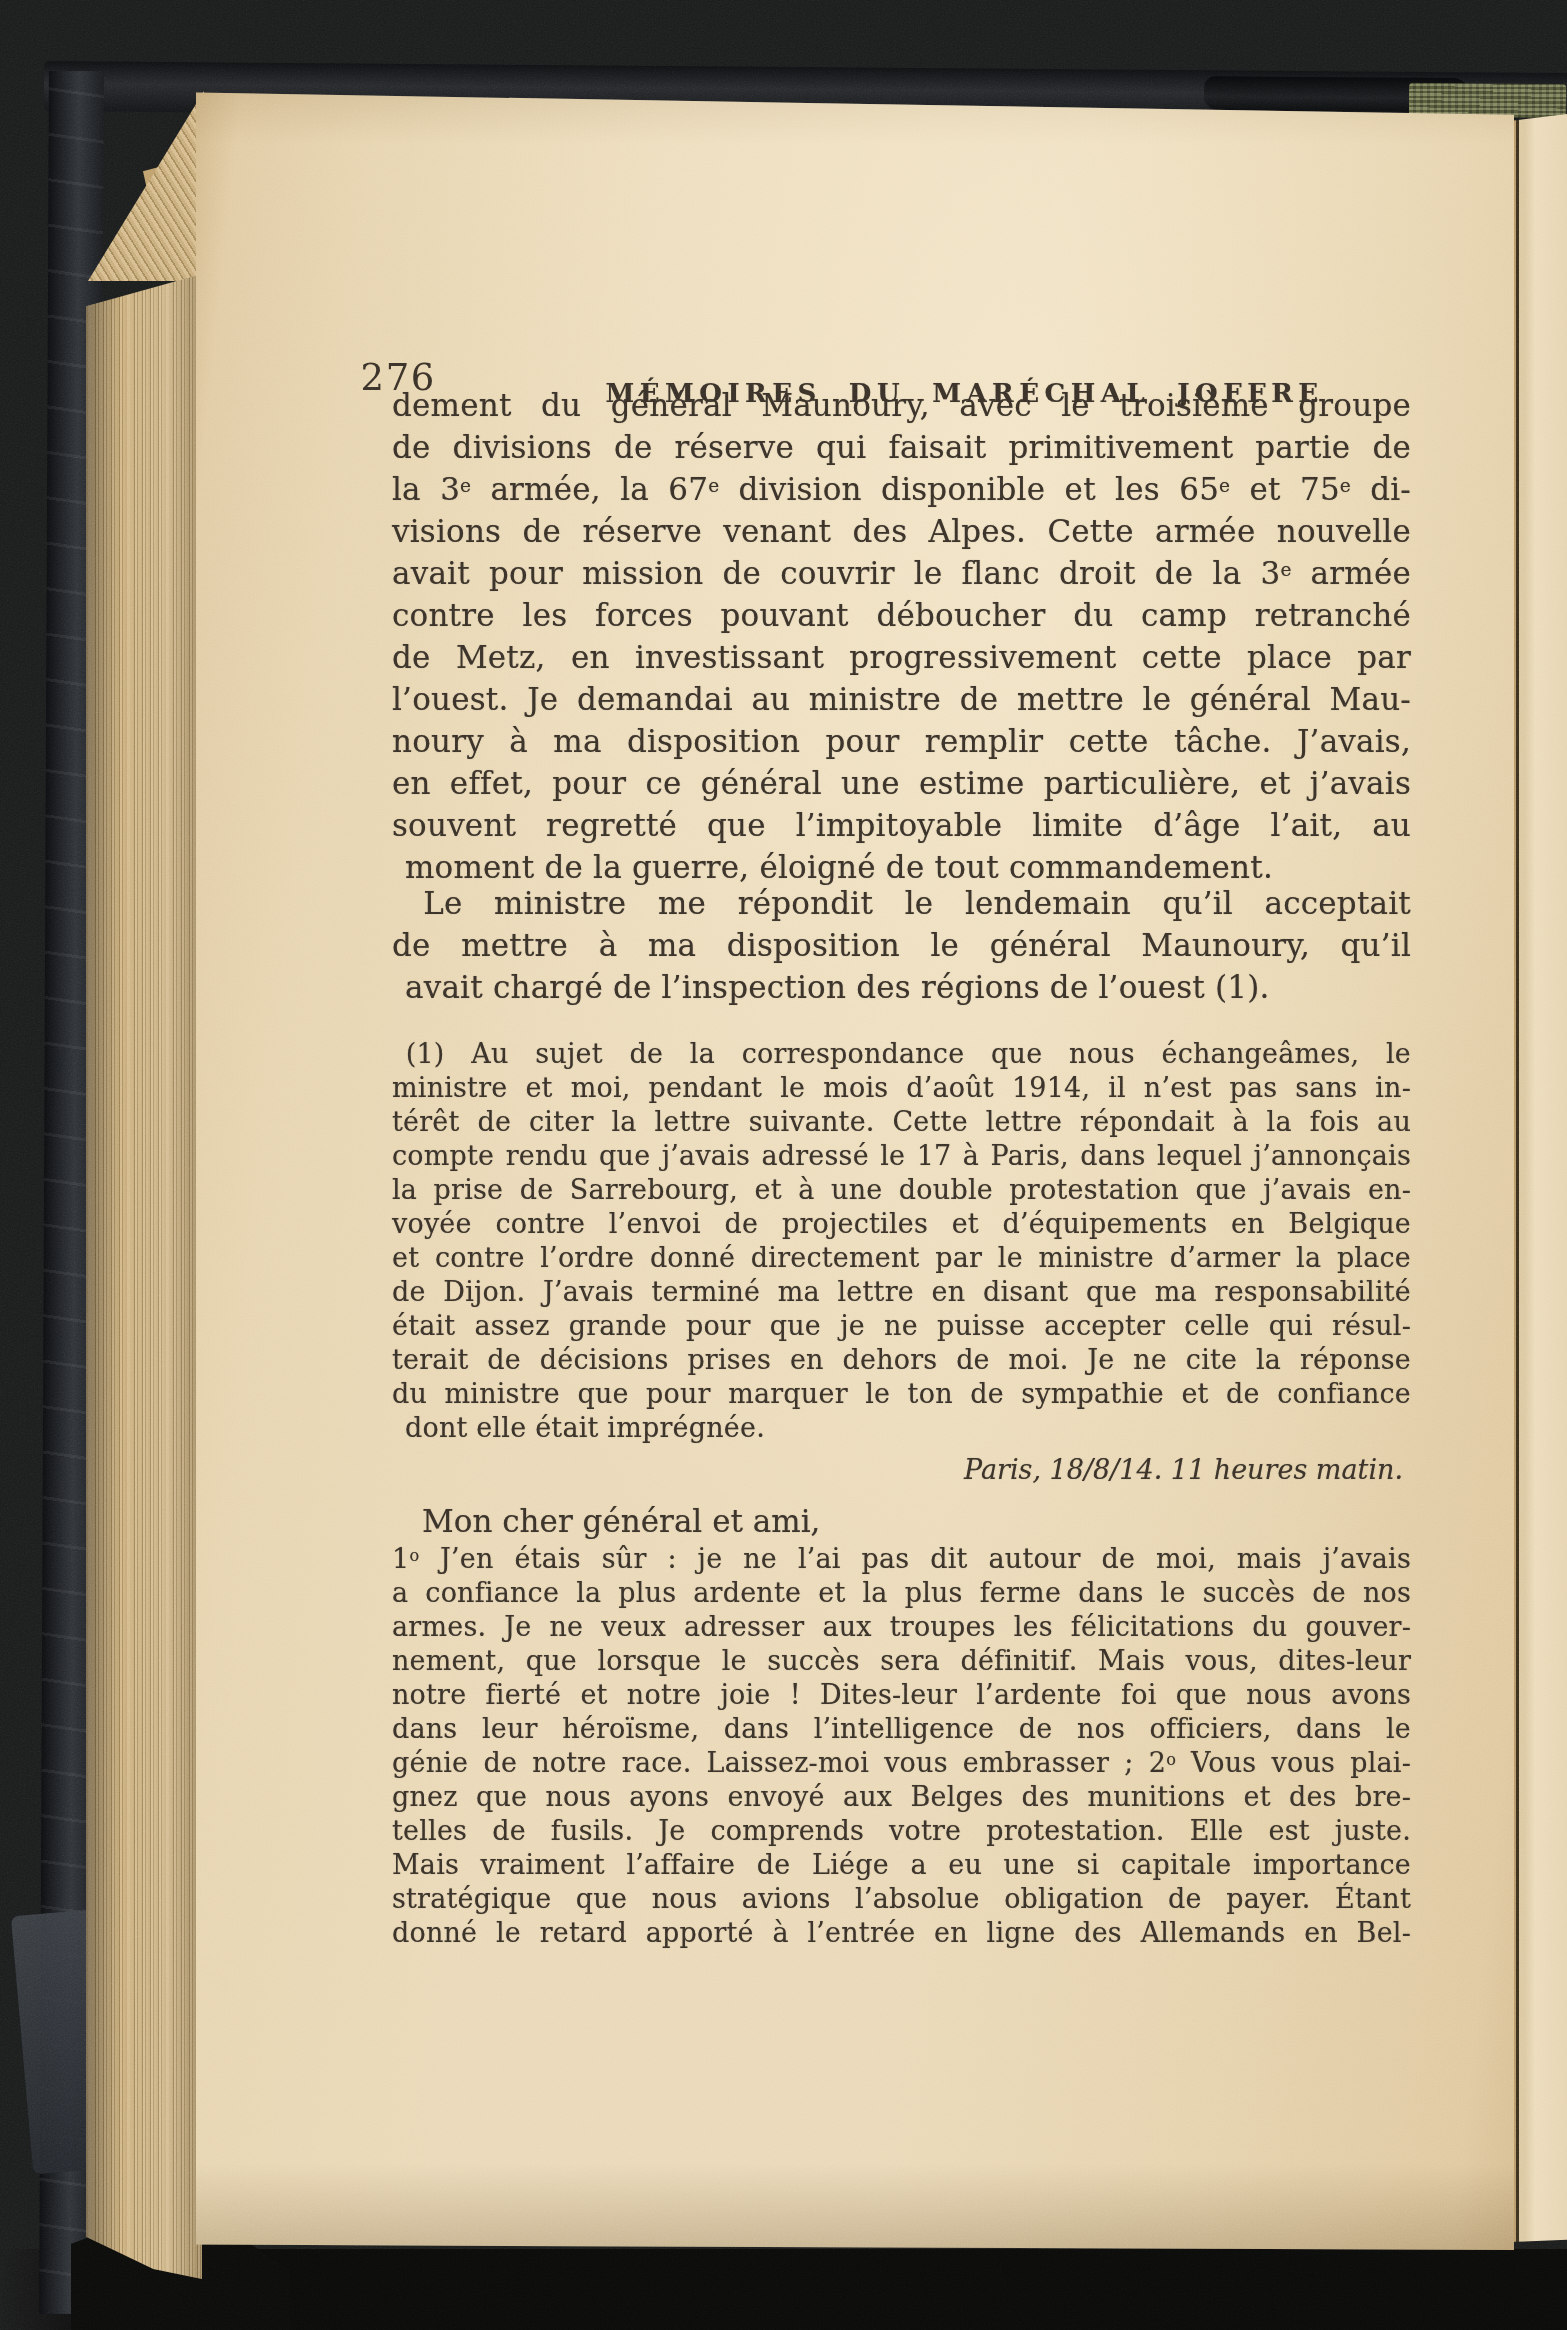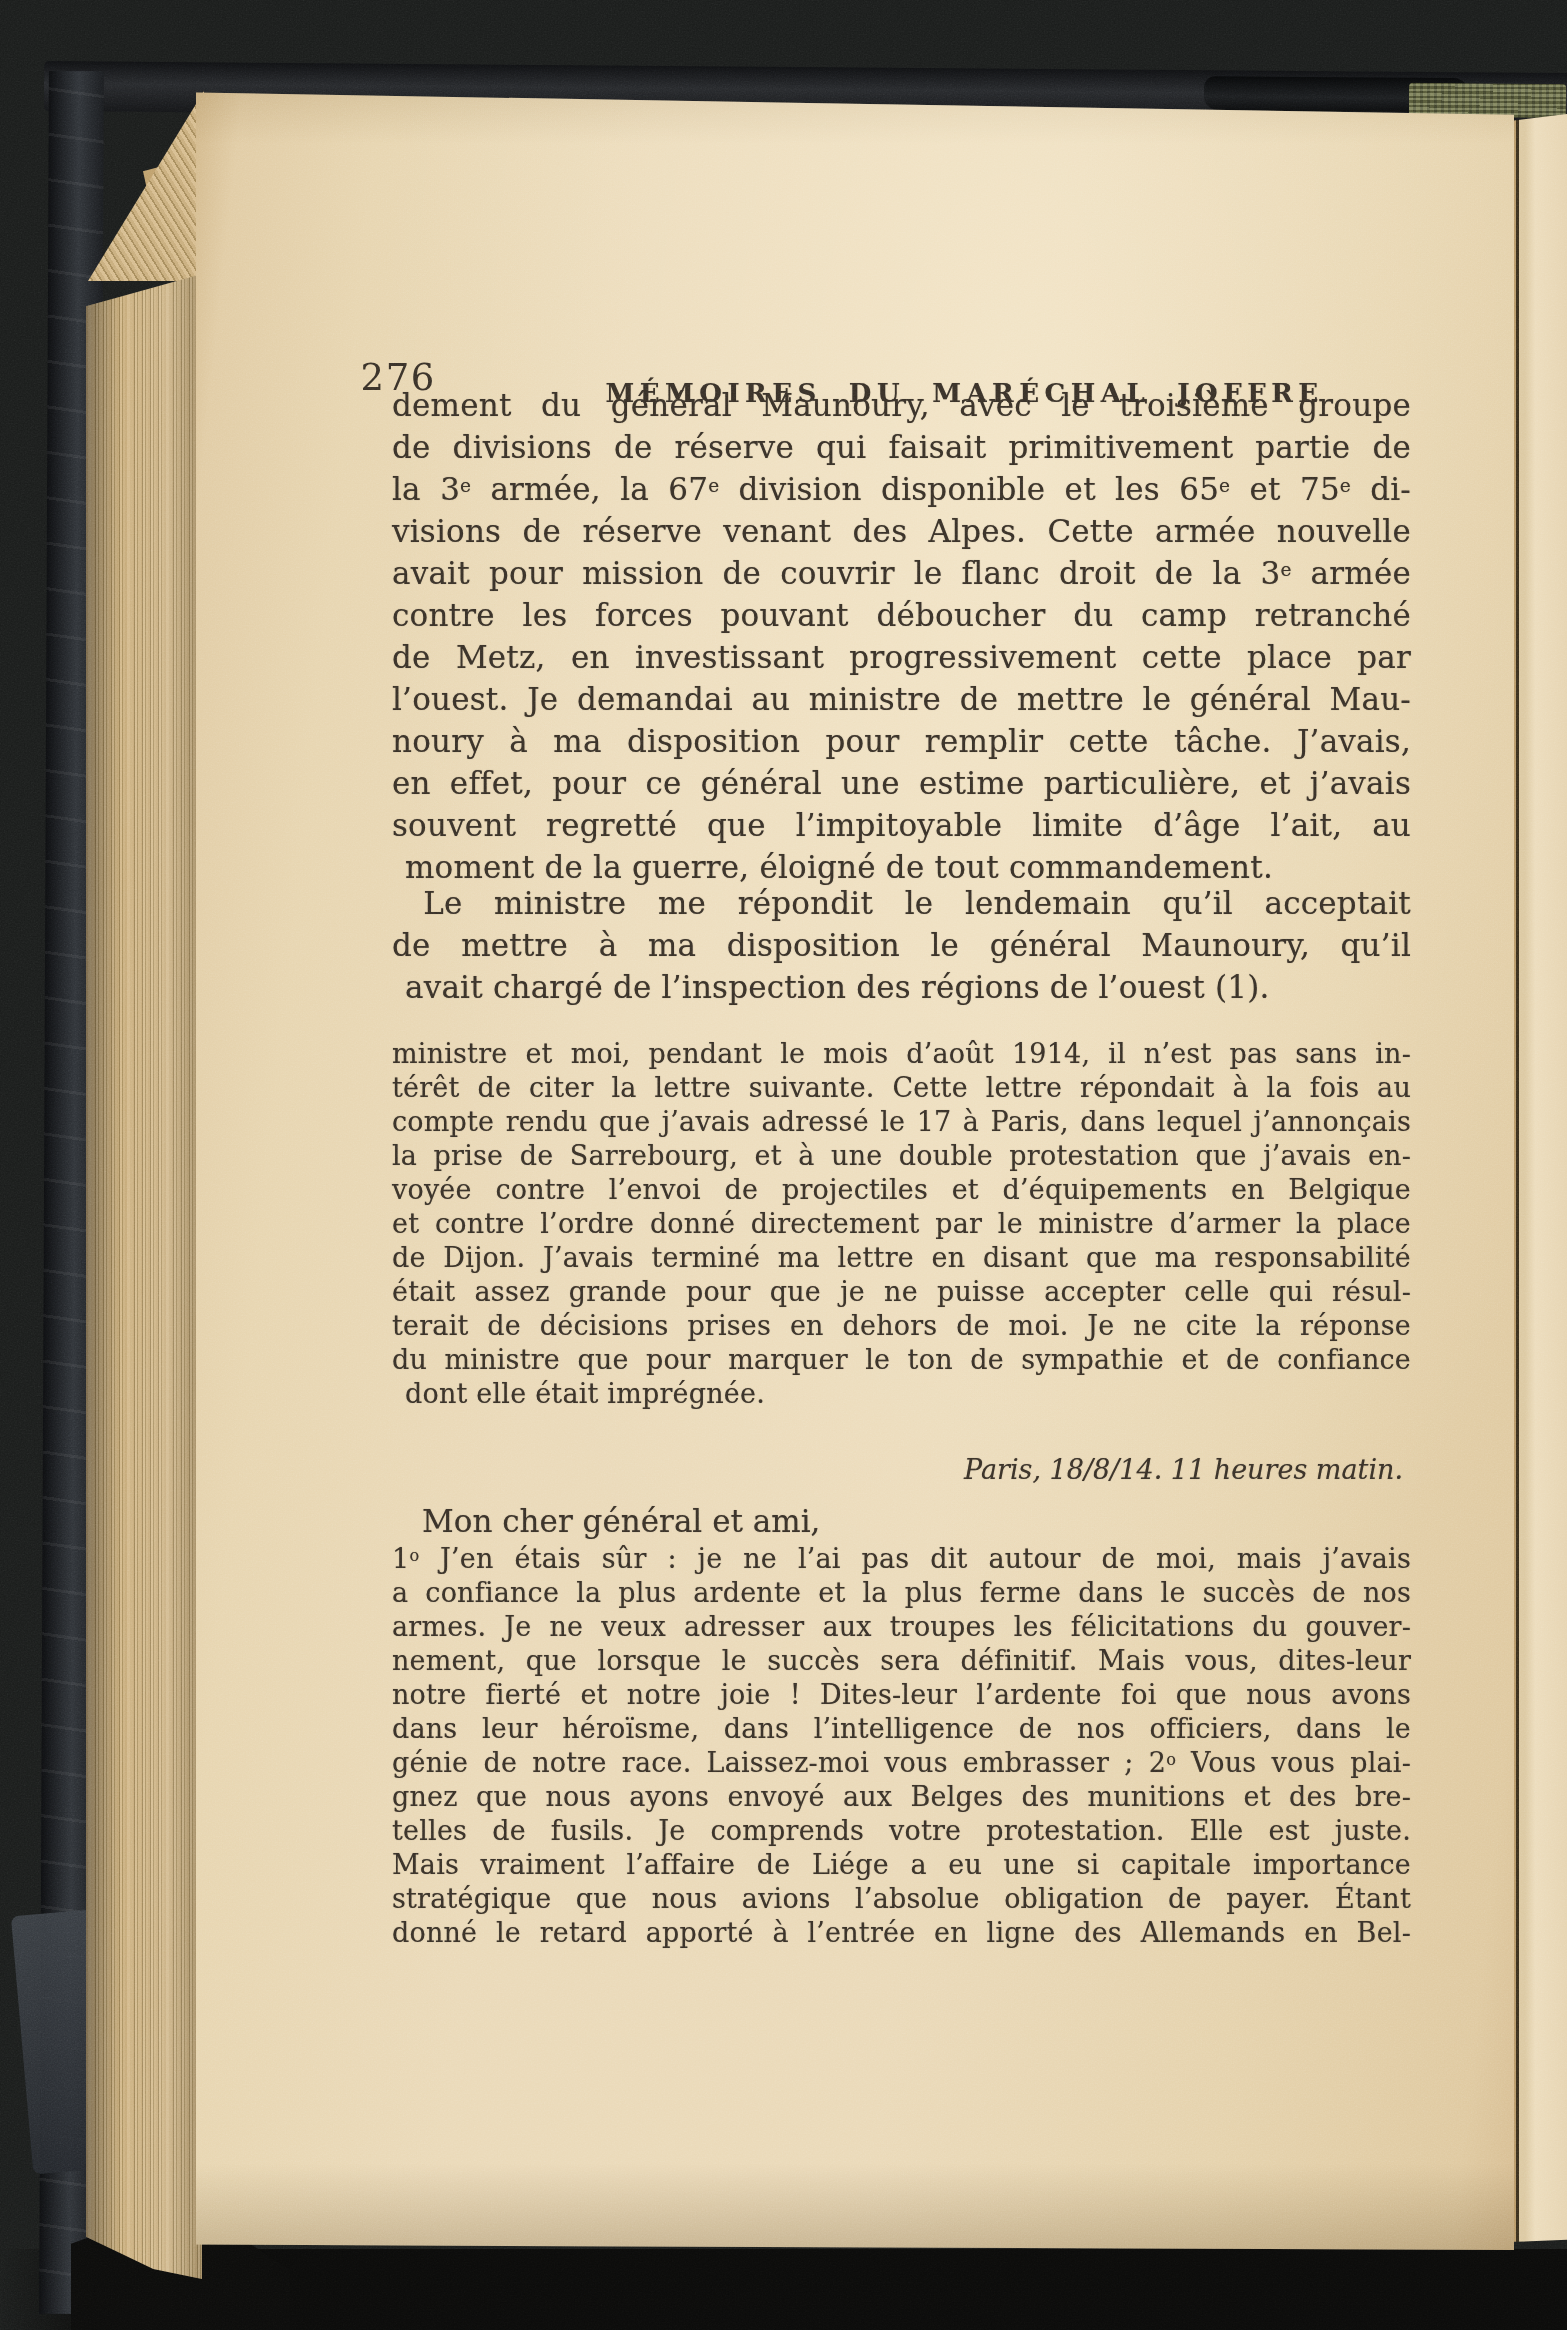--- a/index.html
+++ b/index.html
@@ -190,20 +190,21 @@
         <div class="tline unjust">moment de la guerre, éloigné de tout commandement.</div>
       </div>
 
     <div class="block body-text b2">
         <div class="tline"> Le ministre me répondit le lendemain qu’il acceptait</div>
         <div class="tline">de mettre à ma disposition le général Maunoury, qu’il</div>
         <div class="tline unjust">avait chargé de l’inspection des régions de l’ouest (1).</div>
       </div>
 
     <div class="block small-text fn">
+        <div class="tline"> (1) Au sujet de la correspondance que nous échangeâmes, le</div>
         <div class="tline">ministre et moi, pendant le mois d’août 1914, il n’est pas sans in-</div>
         <div class="tline">térêt de citer la lettre suivante. Cette lettre répondait à la fois au</div>
         <div class="tline">compte rendu que j’avais adressé le 17 à Paris, dans lequel j’annonçais</div>
         <div class="tline">la prise de Sarrebourg, et à une double protestation que j’avais en-</div>
         <div class="tline">voyée contre l’envoi de projectiles et d’équipements en Belgique</div>
         <div class="tline">et contre l’ordre donné directement par le ministre d’armer la place</div>
         <div class="tline">de Dijon. J’avais terminé ma lettre en disant que ma responsabilité</div>
         <div class="tline">était assez grande pour que je ne puisse accepter celle qui résul-</div>
         <div class="tline">terait de décisions prises en dehors de moi. Je ne cite la réponse</div>
         <div class="tline">du ministre que pour marquer le ton de sympathie et de confiance</div>

